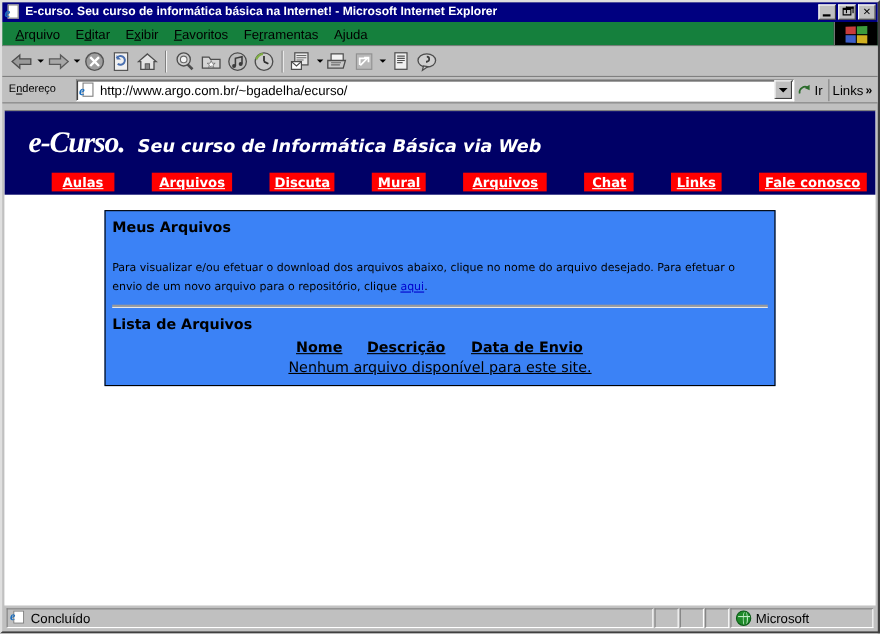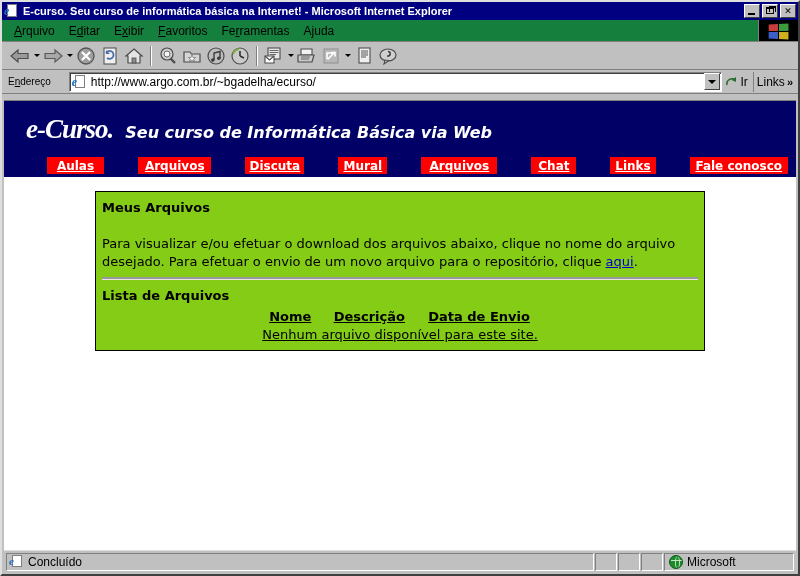--- a/index.html
+++ b/index.html
@@ -387,34 +387,34 @@
   }
 
   
   #content-wrap {
     padding-top: 14px;
   }
   #content-box {
     margin: 0 auto;
     width: 610px;
     border: 1px solid #000000;
-    background: #84cc16;
+    background: #3b82f6;
     box-sizing: border-box;
     padding: 8px 6px 6px 6px;
   }
   .heading {
     font-family: "DejaVu Sans", sans-serif;
     font-weight: bold;
     font-size: 13px;
     color: #000000;
     margin: 0 0 2px 0;
   }
   .para {
     font-family: "DejaVu Sans", sans-serif;
-    font-size: 13px;
+    font-size: 10px;
     color: #000000;
     line-height: 18px;
     margin: 20px 0 4px 0;
   }
   .link {
     color: #0000cc;
     text-decoration: underline;
     cursor: pointer;
   }
   hr.rule {

